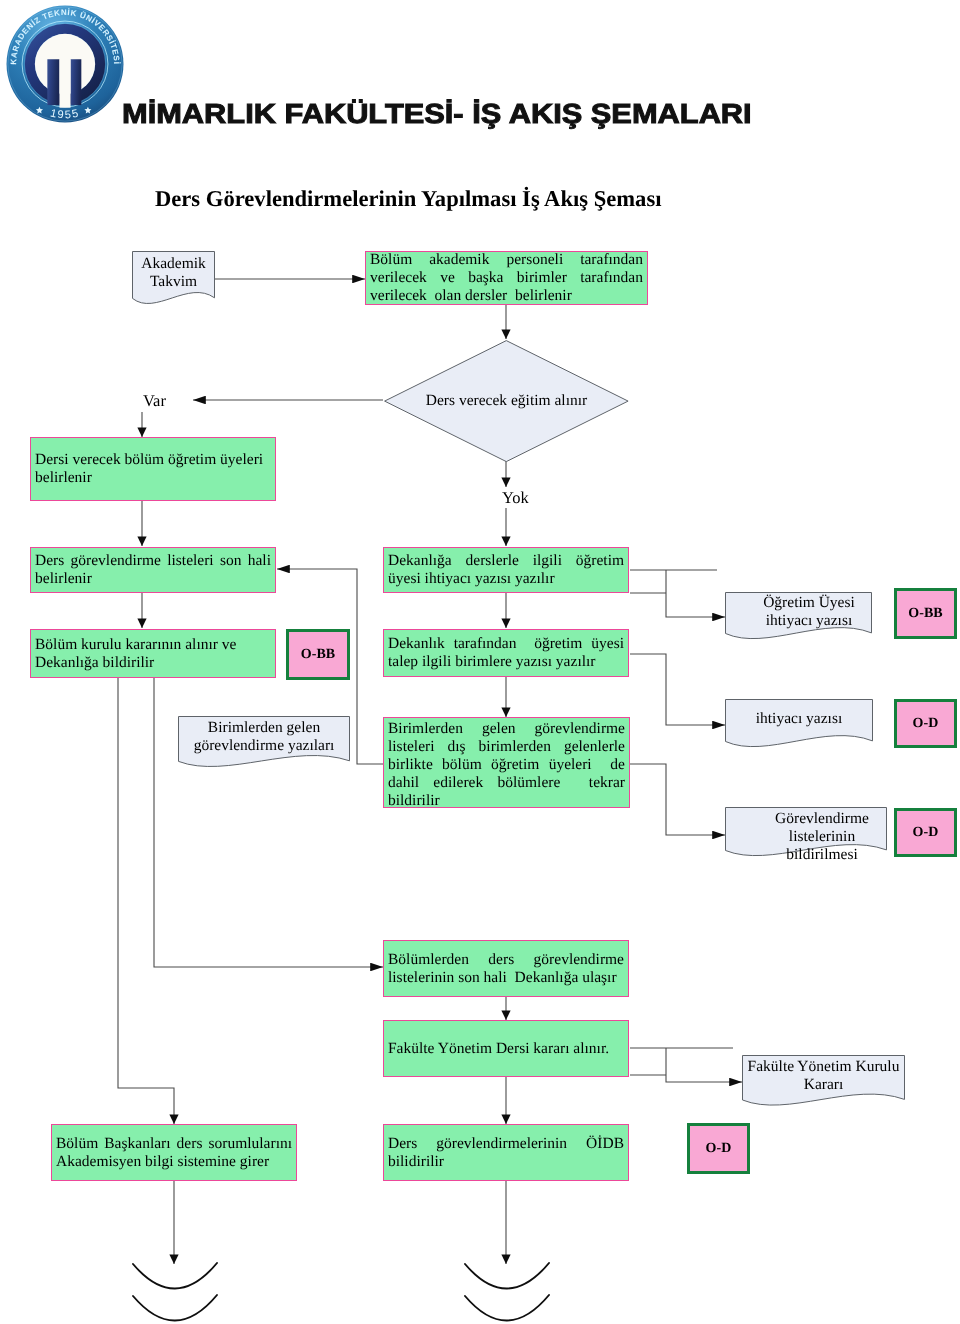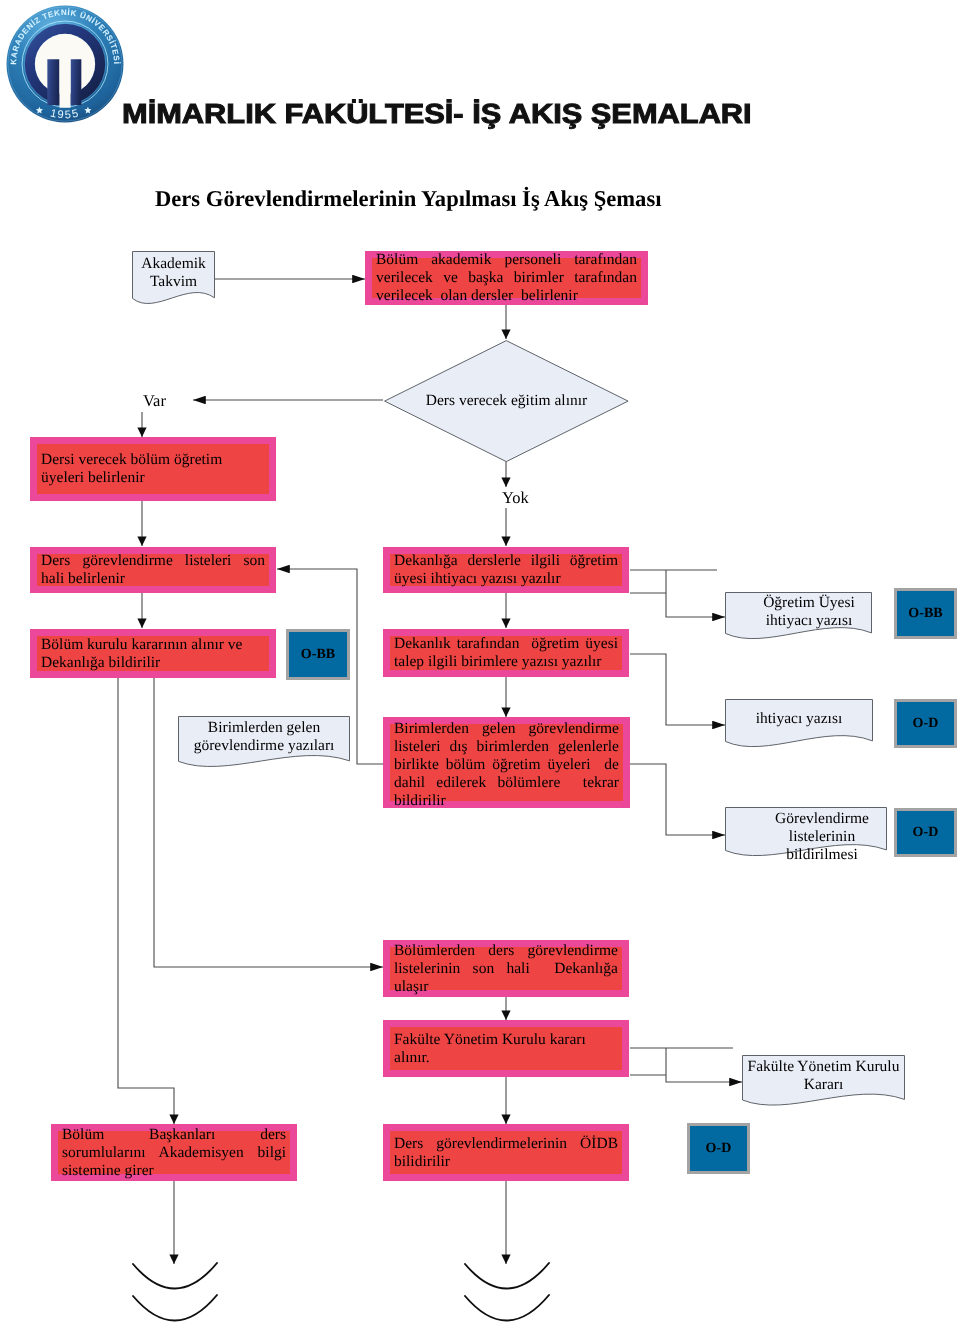--- a/index.html
+++ b/index.html
@@ -5,28 +5,28 @@
   html,body{margin:0;padding:0;background:#ffffff;}
   body{width:960px;height:1324px;overflow:hidden;
        font-family:"Liberation Serif",serif;color:#000;
        -webkit-font-smoothing:antialiased;
        text-rendering:geometricPrecision;}
   #page{position:relative;width:960px;height:1324px;background:#fff;}
   .node,.doc,.tag,.dlabel,#title,#subtitle{-webkit-font-smoothing:antialiased;
         will-change:transform;}
   #links{position:absolute;left:0;top:0;width:960px;height:1324px;pointer-events:none;}
   .node{position:absolute;box-sizing:border-box;}
-  .proc{background:#ef4444;border:7px solid #ec4899;padding-left:36px;}
+  .proc{background:#86efac;border:1px solid #ec4899;padding-left:36px;}
   .proc .tx{position:absolute;left:4px;right:4px;top:50%;transform:translateY(-50%);
             font-size:15.5px;line-height:18px;white-space:pre-wrap;}
   .just .tx{text-align:justify;text-align-last:left;}
   .lft  .tx{text-align:left;}
   .doc{position:absolute;}
   .doc .tx{position:absolute;left:2px;right:2px;font-size:15.5px;line-height:18px;text-align:center;}
-  .tag{position:absolute;box-sizing:border-box;background:#0369a1;border:3px solid #a3a3a3;
+  .tag{position:absolute;box-sizing:border-box;background:#f9a8d4;border:3px solid #15803d;
        font-weight:bold;font-size:14px;letter-spacing:.1px;text-align:center;}
   .tag span{position:absolute;left:0;right:0;top:50%;transform:translateY(-50%);}
   .dlabel{position:absolute;font-size:15.5px;}
   #title{position:absolute;font-family:"Liberation Sans",sans-serif;font-weight:bold;
          color:#111;white-space:nowrap;}
   #subtitle{position:absolute;font-weight:bold;white-space:nowrap;color:#000;}
   .logo{position:absolute;}
 </style>
 </head>
 <body>
@@ -204,21 +204,21 @@
 
   <div class="node proc just" style="left:383px;top:717px;width:247px;height:91px">
     <div class="tx" style="top:calc(50% + 2px)">Birimlerden gelen görevlendirme listeleri dış birimlerden gelenlerle birlikte bölüm öğretim üyeleri  de dahil edilerek bölümlere  tekrar bildirilir</div>
   </div>
 
   <div class="node proc just" style="left:383px;top:940px;width:246px;height:57px">
     <div class="tx">Bölümlerden ders görevlendirme listelerinin son hali  Dekanlığa ulaşır</div>
   </div>
 
   <div class="node proc lft" style="left:383px;top:1020px;width:246px;height:57px">
-    <div class="tx">Fakülte Yönetim Kurulu kararı alınır.</div>
+    <div class="tx">Fakülte Yönetim Dersi kararı alınır.</div>
   </div>
 
   <div class="node proc just" style="left:51px;top:1124px;width:246px;height:57px">
     <div class="tx">Bölüm Başkanları ders sorumlularını Akademisyen bilgi sistemine girer</div>
   </div>
 
   <div class="node proc just" style="left:383px;top:1124px;width:246px;height:57px">
     <div class="tx">Ders görevlendirmelerinin ÖİDB bilidirilir</div>
   </div>
 

